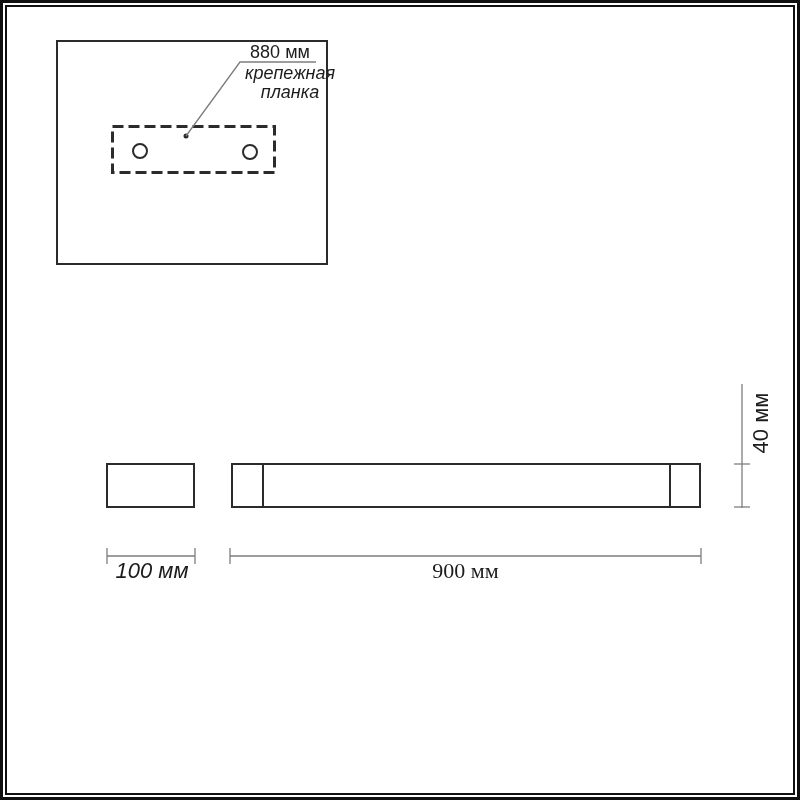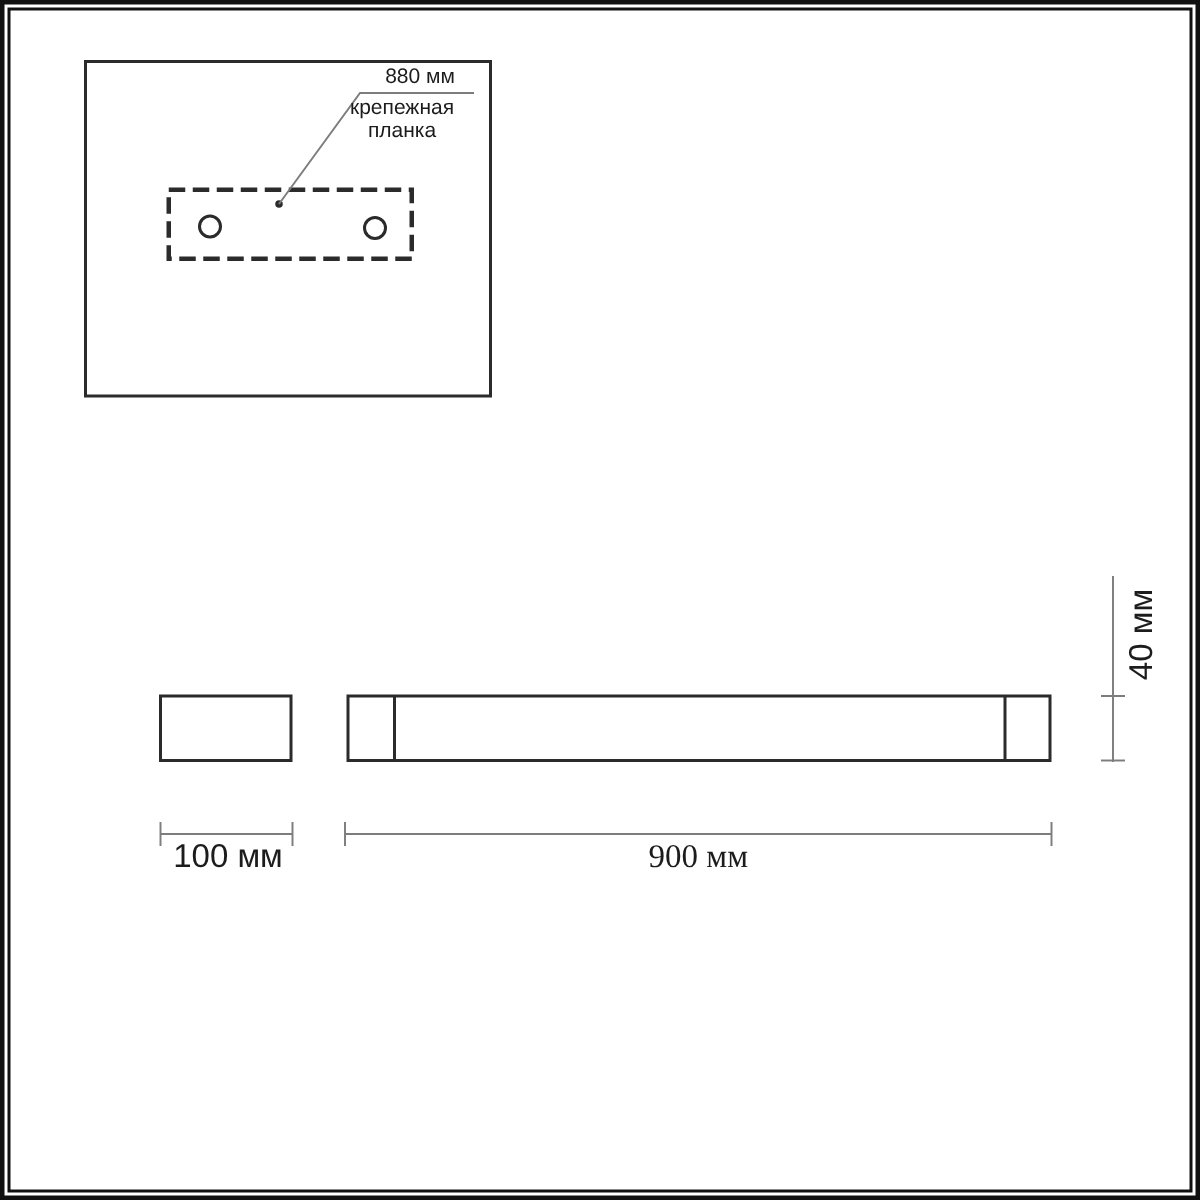--- a/index.html
+++ b/index.html
@@ -28,25 +28,25 @@
     position: absolute; left: 2px; top: 2px; right: 2px; bottom: 2px;
     border: 2px solid var(--frame);
     pointer-events: none;
   }
   svg.draw-layer { position: absolute; left: 0; top: 0; width: 800px; height: 800px; }
   .drawline { stroke: var(--line); fill: none; }
   .dimline  { stroke: var(--dim-line); fill: none; }
   .dot      { fill: var(--line); stroke: none; }
 
   .label { position: absolute; text-align: center; color: var(--text); white-space: nowrap; }
-  .label-sm { font-size: 14px; line-height: 1.05; }
+  .label-sm { font-size: 18px; line-height: 1.05; }
   .label-lg { font-size: 22px; line-height: 1.15; }
   .label-880   { left: 227px; top: 40px;  width: 100px; }
-  .label-plate { left: 205px; top: 61px;  width: 120px; }
-  .label-100   { left: 94px;  top: 555px; width: 110px; }
+  .label-plate { left: 227px; top: 61px;  width: 120px; font-style: italic; }
+  .label-100   { left: 94px;  top: 555px; width: 110px; font-style: italic; }
   .label-900   { left: 227px; top: 555px; width: 471px; font-family: Liberation Serif, serif; }
   .label-40 {
     left: 713px; top: 407px; width: 90px; height: 26px;
     transform: rotate(-90deg);
   }
 </style>
 </head>
 <body>
 
 <div class="canvas">

